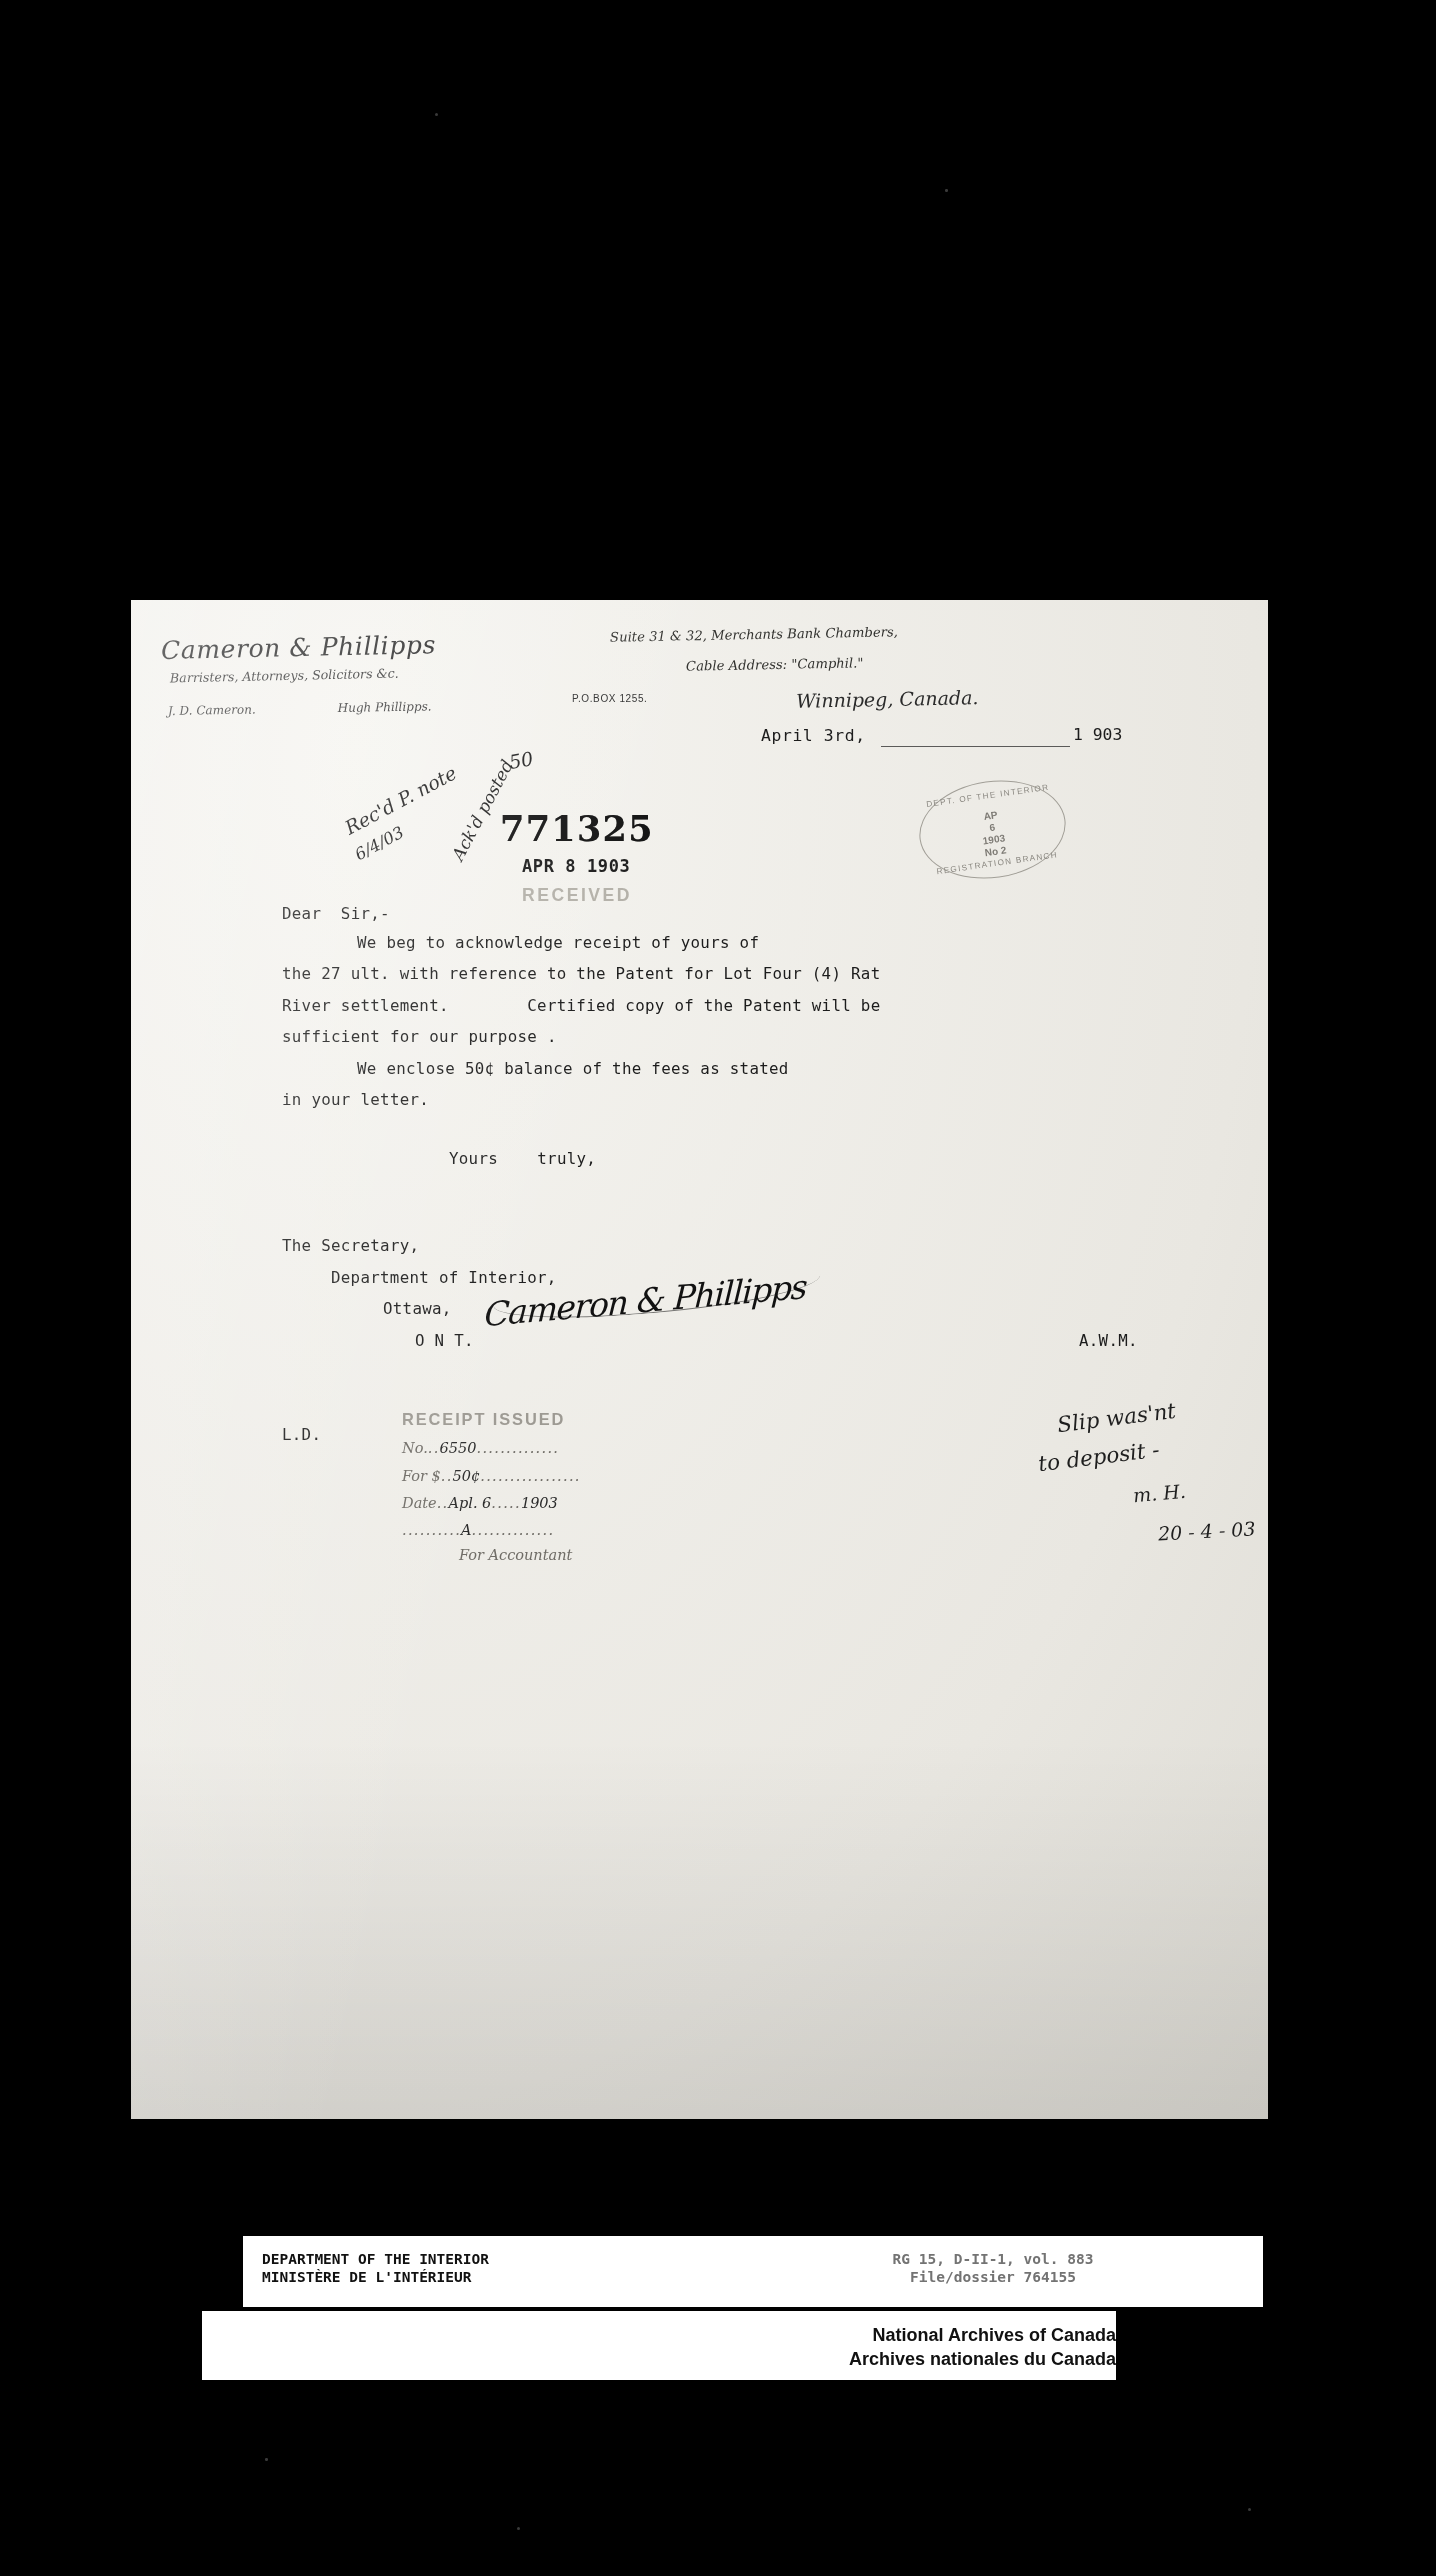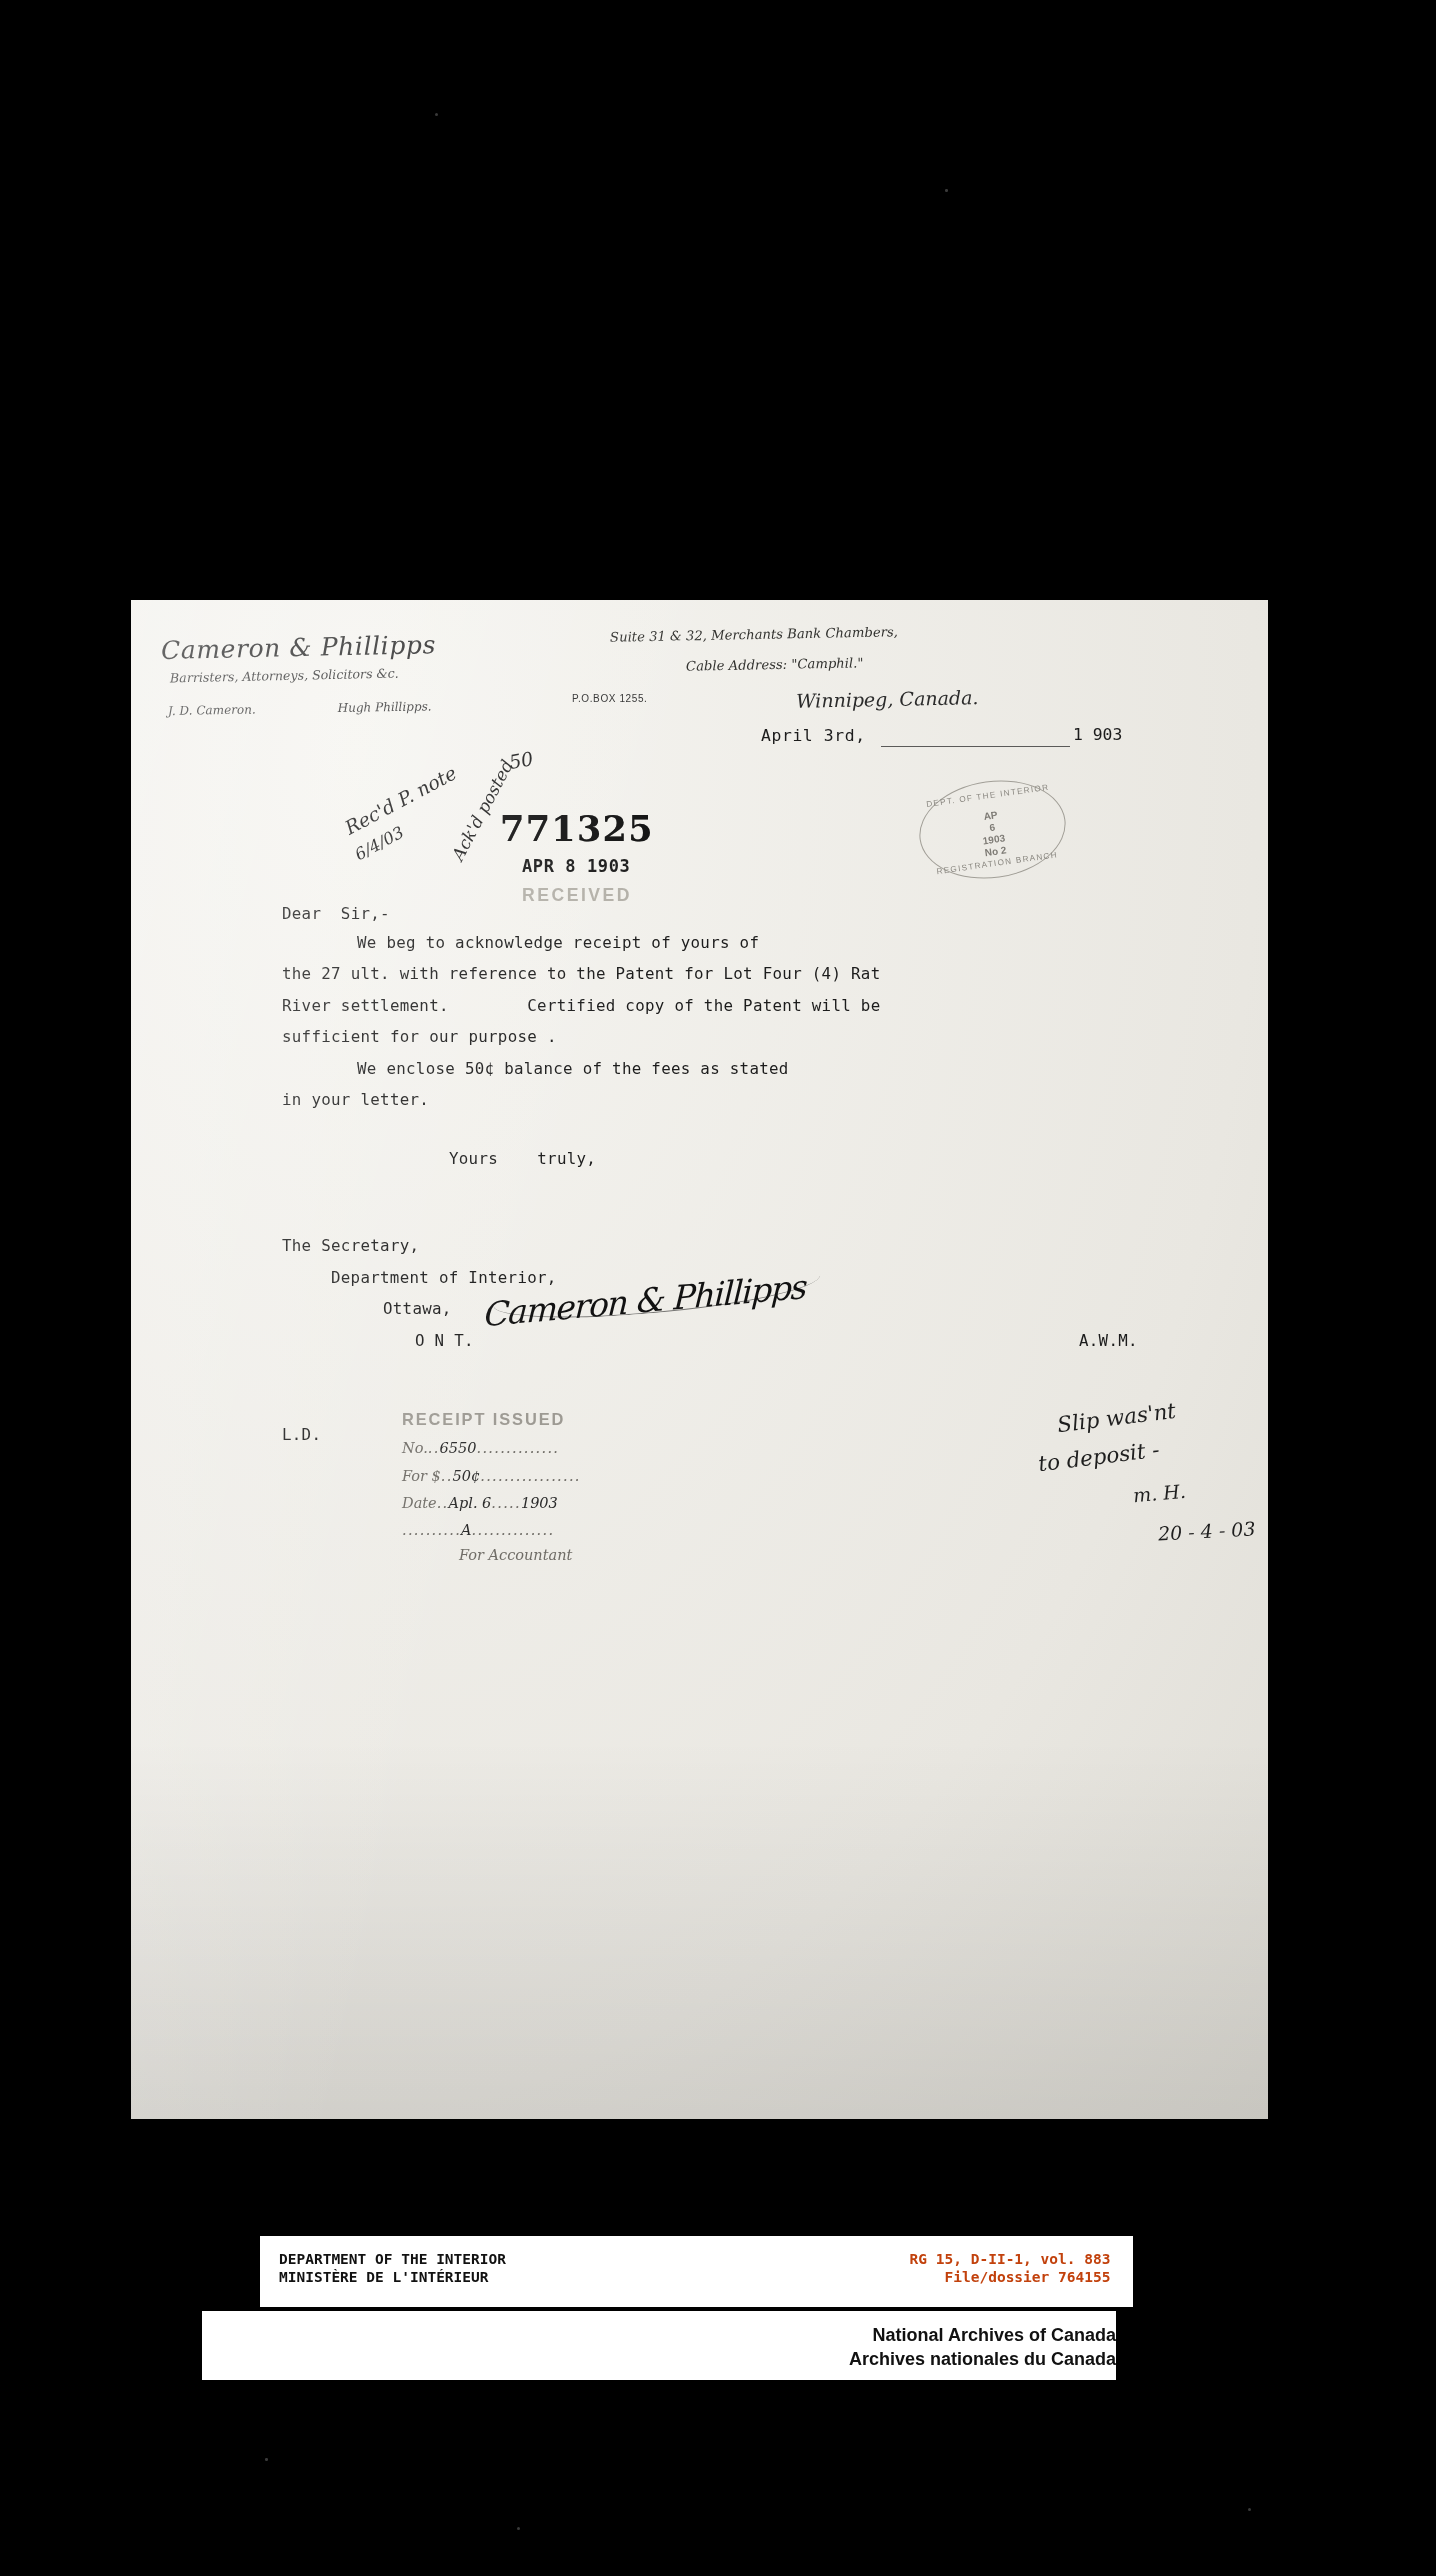--- a/index.html
+++ b/index.html
@@ -296,43 +296,43 @@
     font-size:19px; transform: rotate(-5deg); white-space:nowrap;
   }
   .hw-right4 {
     position:absolute; left:1027px; top:920px;
     font-size:19px; transform: rotate(-3deg); white-space:nowrap;
   }
 
   
   #bar-dept {
     position:absolute;
-    left:260px; top:2236px;
-    width:873px; height:71px;
+    left:243px; top:2236px;
+    width:1020px; height:71px;
     background:#ffffff;
   }
   #bar-dept .left {
     position:absolute; left:19px; top:15px;
     font-family:"DejaVu Sans Mono", monospace;
     font-size:14.5px;
     font-weight:bold;
     line-height:17.6px;
     color:#111;
     white-space:pre;
   }
   #bar-dept .right {
     position:absolute; left:750px; top:15px;
     transform:translateX(-50%);
     font-family:"DejaVu Sans Mono", monospace;
     font-size:14.5px;
     font-weight:bold;
     line-height:17.6px;
-    color:#c2410c;
+    color:#737373;
     white-space:pre;
-    text-align:right;
+    text-align:center;
   }
   #bar-archives {
     position:absolute;
     left:202px; top:2311px;
     width:914px; height:69px;
     background:#ffffff;
   }
   #bar-archives .ln {
     text-align:right;
     font-family:"Liberation Sans", sans-serif;

